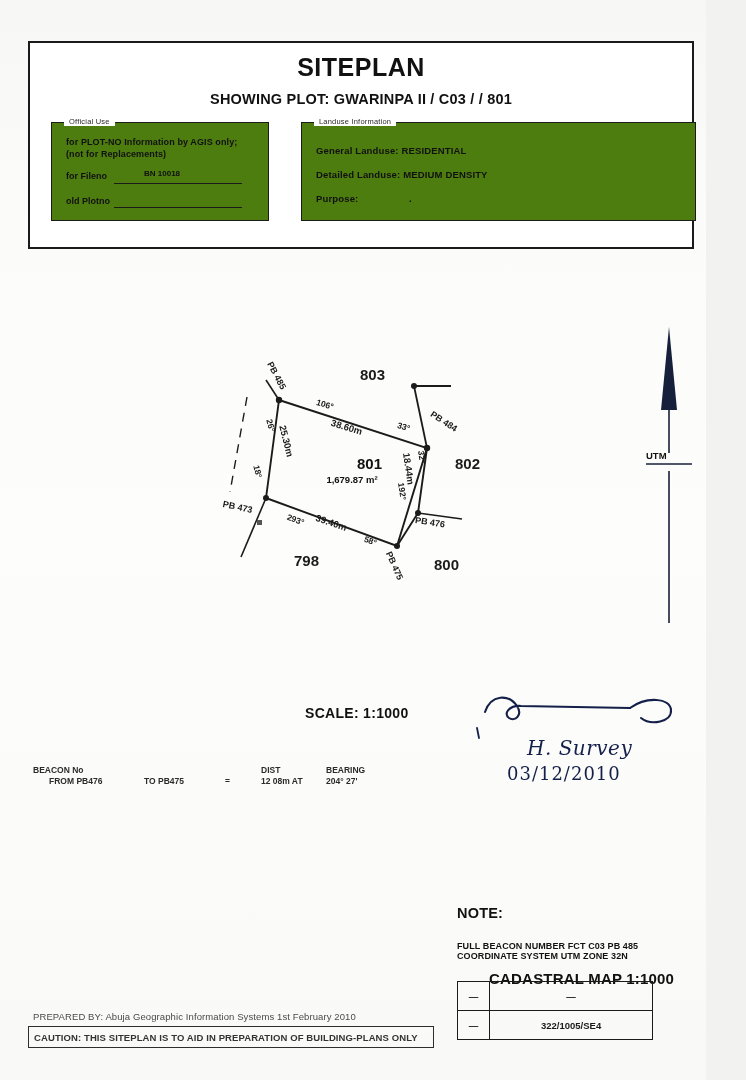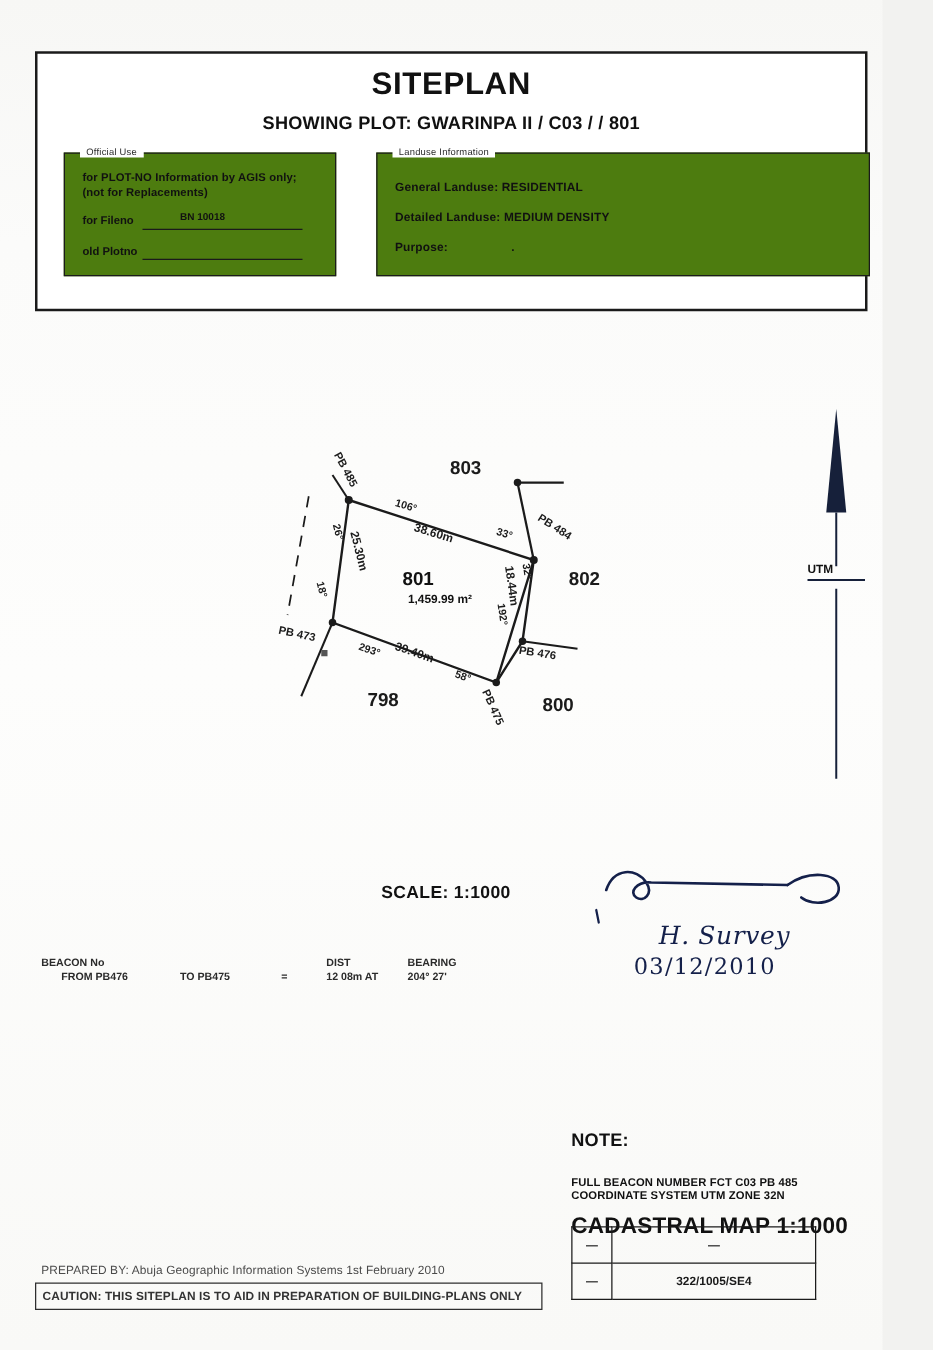--- a/index.html
+++ b/index.html
@@ -78,21 +78,21 @@
     position: absolute;
     font-size: 15px; font-weight: bold; color:#1b1b1b;
   }
   #plot-803 { left: 138px; top: 14px; }
   #plot-802 { left: 233px; top: 103px; }
   #plot-800 { left: 212px; top: 204px; }
   #plot-798 { left: 72px;  top: 200px; }
 
   .plot-id-801 {
     position:absolute; left:100px; top:103px;
-    text-align:left; width:60px;
+    text-align:right; width:60px;
     font-size:15px; font-weight:bold;
   }
   .plot-area-801 {
     position:absolute; left:85px; top:122px;
     text-align:center; width:90px;
     font-size:9.5px; font-weight:bold;
   }
 
   .ann {
     position:absolute;
@@ -148,21 +148,21 @@
   .bc-distlbl  { left:228px; top:0px; }
   .bc-distval  { left:228px; top:11px; }
   .bc-bearlbl  { left:293px; top:0px; }
   .bc-bearval  { left:293px; top:11px; }
 
   
   #note-block { position:absolute; left:457px; top:905px; width:250px; }
   .note-title { font-size:14.5px; font-weight:bold; letter-spacing:.2px; }
   .note-l1 { font-size:9px; font-weight:bold; letter-spacing:.1px; margin-top:20px; }
   .note-l2 { font-size:9px; font-weight:bold; letter-spacing:.1px; }
-  .cadastral-title { font-size:18px; font-weight:bold; margin-top:9px; letter-spacing:.2px;}
+  .cadastral-title { font-size:15px; font-weight:bold; margin-top:9px; letter-spacing:.2px;margin-left:32px;}
   #cadastral-table {
     position:absolute; left:457px; top:981px;
     width:196px; border-collapse:collapse;
   }
   #cadastral-table td {
     border:1.6px solid #1b1b1b;
     height:26px;
     text-align:center;
     vertical-align:middle;
     font-size:9.5px;
@@ -248,21 +248,21 @@
       <circle cx="44" cy="146" r="3.0" fill="#1b1b1b"></circle>
       <circle cx="192" cy="34" r="3.0" fill="#1b1b1b"></circle>
     </svg>
 
     <div class="plotnum" id="plot-803">803</div>
     <div class="plotnum" id="plot-802">802</div>
     <div class="plotnum" id="plot-800">800</div>
     <div class="plotnum" id="plot-798">798</div>
 
     <div class="plot-id-801">801</div>
-    <div class="plot-area-801">1,459.99 m²</div>
+    <div class="plot-area-801">1,679.87 m²</div>
 
     <div class="pb" style="left:52px;  top:8px;  transform: rotate(62deg);">PB 485</div>
     <div class="pb" style="left:212px; top:57px; transform: rotate(33deg);">PB 484</div>
     <div class="pb" style="left:2px;   top:147px; transform: rotate(12deg);">PB 473</div>
     <div class="pb" style="left:194px; top:163px; transform: rotate(9deg);">PB 476</div>
     <div class="pb" style="left:171px; top:198px; transform: rotate(66deg);">PB 475</div>
 
     <div class="ann" style="left:96px;  top:45px; transform: rotate(17deg);">106°</div>
     <div class="ann" style="left:111px; top:65px; transform: rotate(17deg); font-size:9.5px;">38.60m</div>
     <div class="ann" style="left:177px; top:68px; transform: rotate(17deg);">33°</div>

